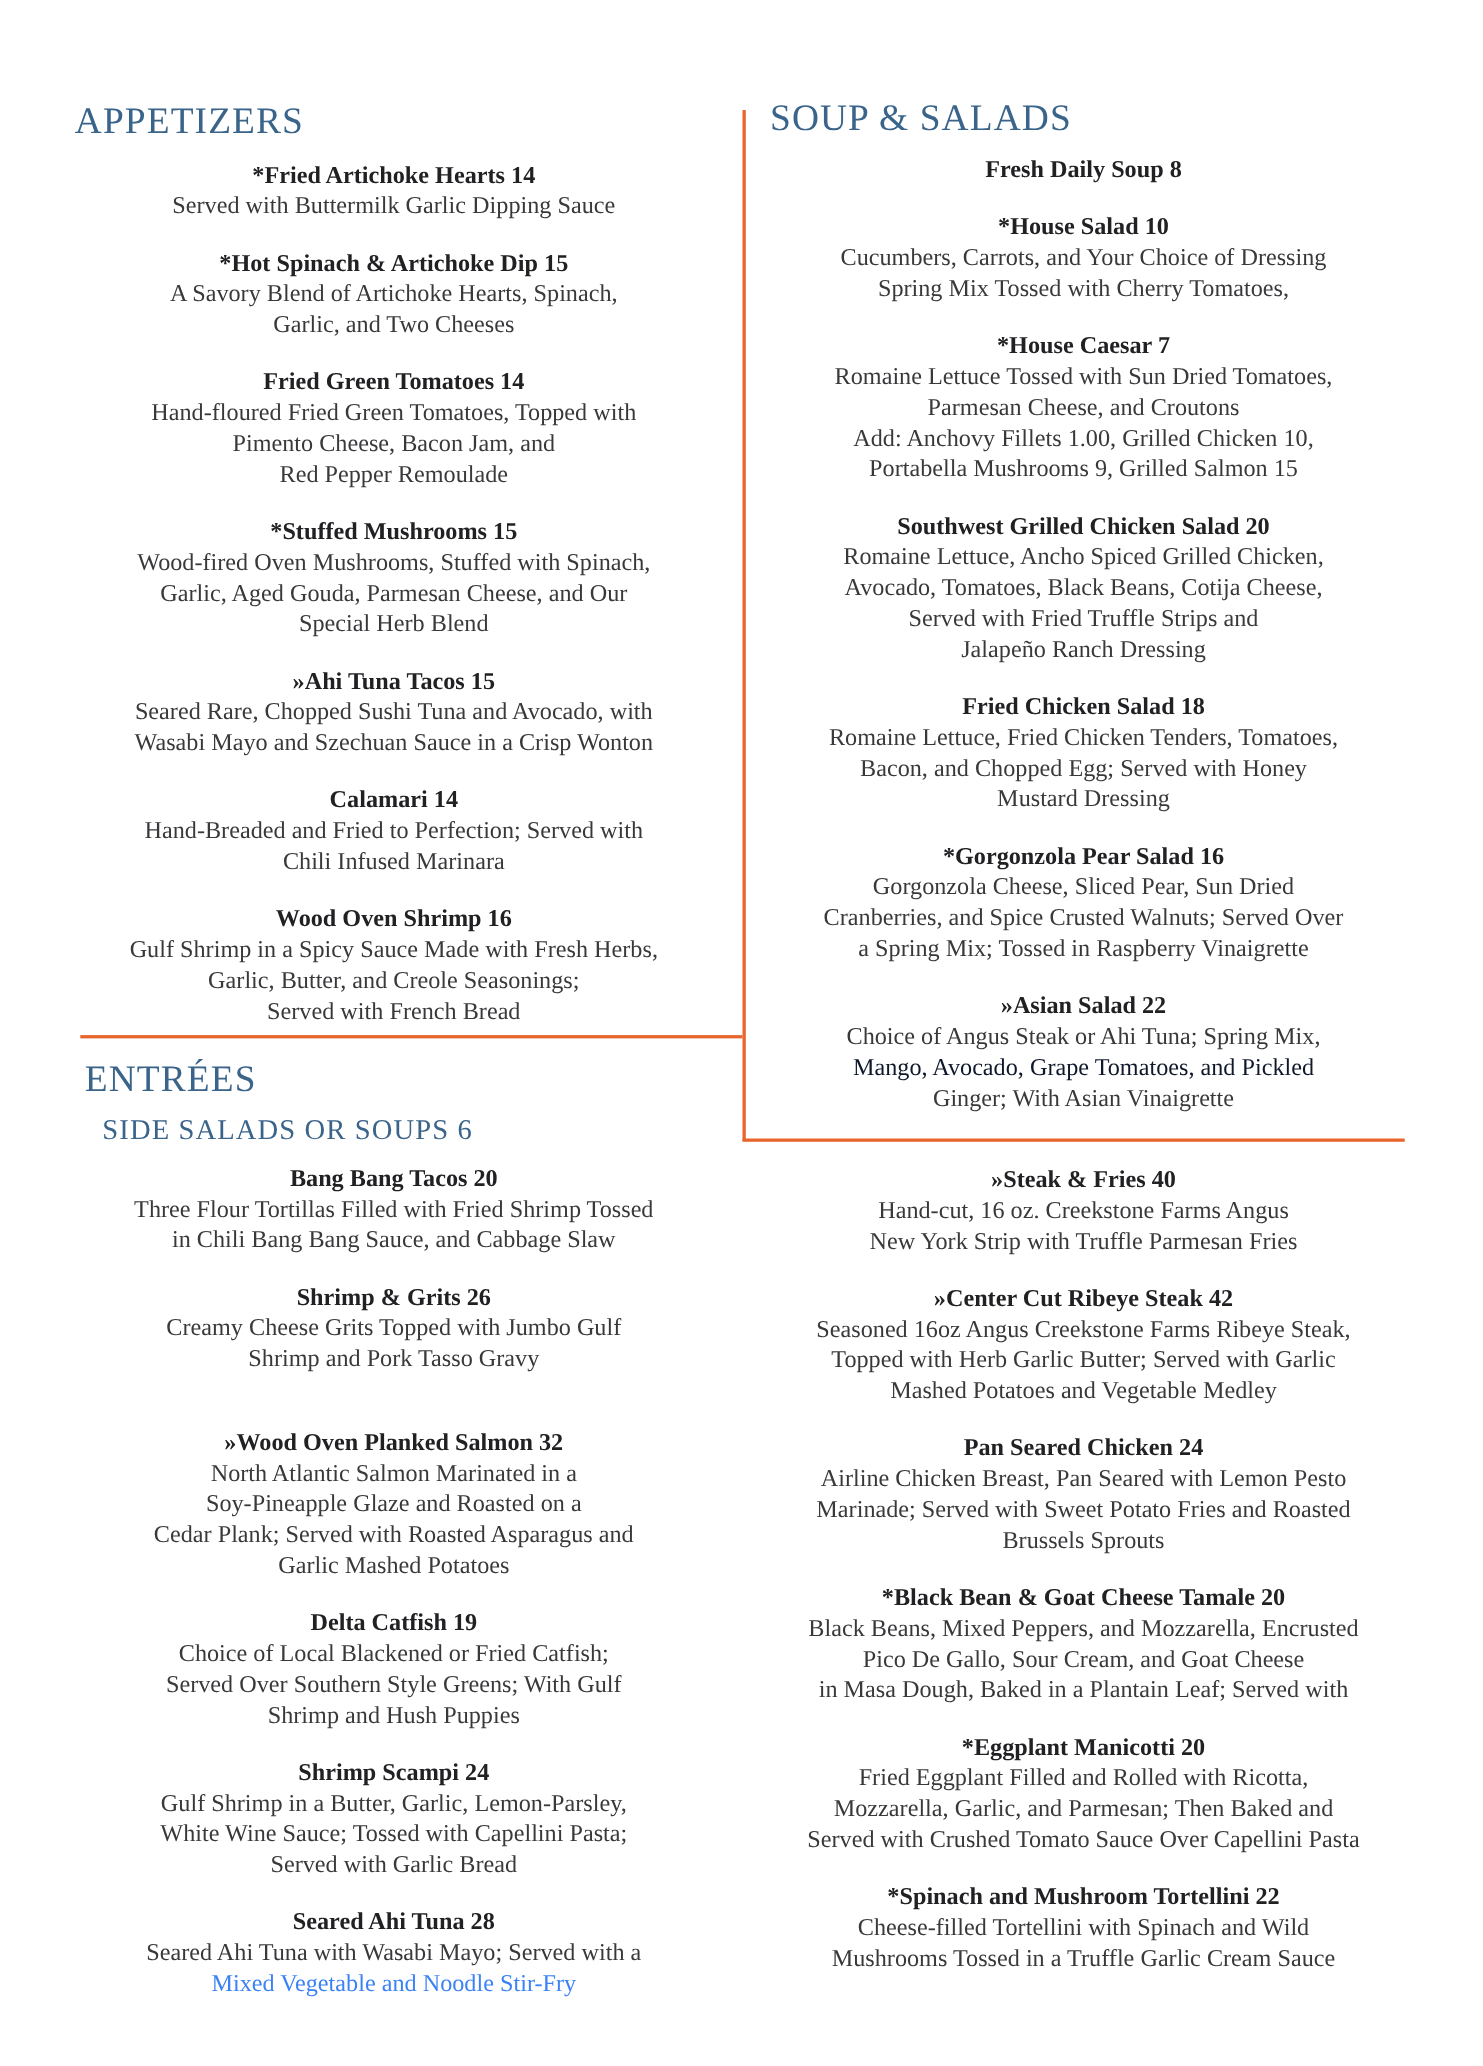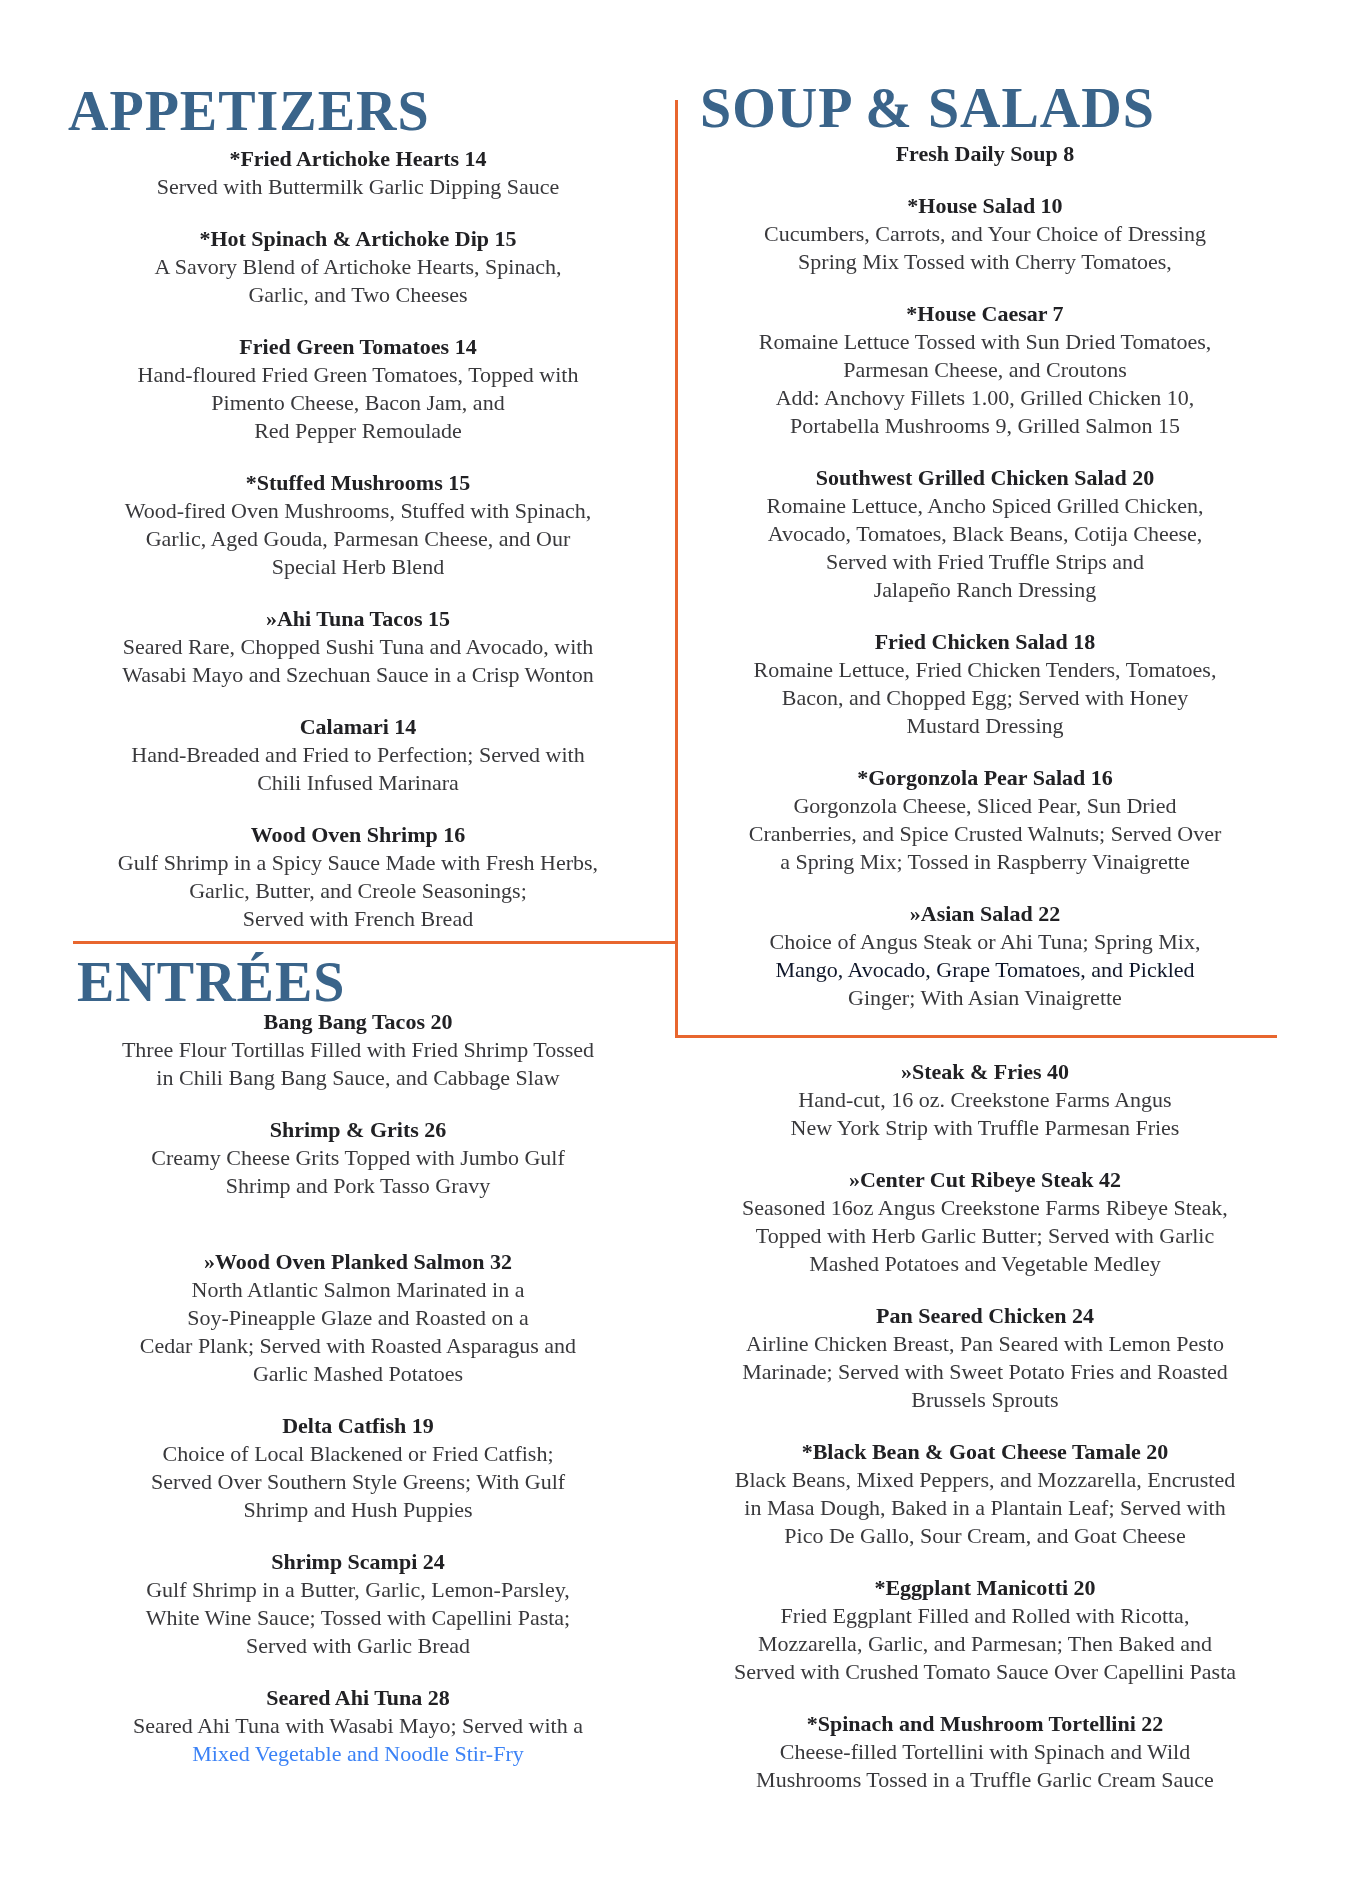--- a/index.html
+++ b/index.html
@@ -6,23 +6,23 @@
   body {
     width: 1348px;
     height: 1878px;
     position: relative;
     background: #ffffff;
     font-family: "Liberation Serif", "DejaVu Serif", serif;
     overflow: hidden;
   }
   .section { position: absolute; }
   .section-heading {
-    font-size: 56px;
+    font-size: 34px;
     line-height: 52px;
-    font-weight: 700;
+    font-weight: 400;
     color: var(--heading-blue, #3a648a);
     letter-spacing: 1px;
     white-space: nowrap;
   }
   #appetizers { left: 68px; top: 85px;  width: 580px; }
   #entrees    { left: 68px; top: 956px; width: 580px; }
   #soup-salads{ left: 700px; top: 82px; width: 570px; }
   #entrees-continued { left: 700px; top: 1058px; width: 570px; }
 
   #appetizers .section-heading { margin-bottom: 8px; }
@@ -107,20 +107,21 @@
         <div class="item-title" style="color: rgb(33, 33, 36);">Wood Oven Shrimp 16</div>
         <div class="item-line" style="color: rgb(57, 57, 60);">Gulf Shrimp in a Spicy Sauce Made with Fresh Herbs,</div>
         <div class="item-line" style="color: rgb(57, 57, 60);">Garlic, Butter, and Creole Seasonings;</div>
         <div class="item-line" style="color: rgb(57, 57, 60);">Served with French Bread</div>
       </div>
     </div>
 </div>
 
 <div class="section" id="entrees">
   <div class="section-heading">ENTRÉES</div>
+  <div class="section-subheading">SIDE SALADS OR SOUPS 6</div>
   <div class="items" id="entrees-items">
       <div class="menu-item">
         <div class="item-title" style="color: rgb(33, 33, 36);">Bang Bang Tacos 20</div>
         <div class="item-line" style="color: rgb(57, 57, 60);">Three Flour Tortillas Filled with Fried Shrimp Tossed</div>
         <div class="item-line" style="color: rgb(57, 57, 60);">in Chili Bang Bang Sauce, and Cabbage Slaw</div>
       </div>
       <div class="menu-item">
         <div class="item-title" style="color: rgb(33, 33, 36);">Shrimp &amp; Grits 26</div>
         <div class="item-line" style="color: rgb(57, 57, 60);">Creamy Cheese Grits Topped with Jumbo Gulf</div>
         <div class="item-line" style="color: rgb(57, 57, 60);">Shrimp and Pork Tasso Gravy</div>
@@ -213,22 +214,22 @@
       </div>
       <div class="menu-item">
         <div class="item-title" style="color: rgb(33, 33, 36);">Pan Seared Chicken 24</div>
         <div class="item-line" style="color: rgb(57, 57, 60);">Airline Chicken Breast, Pan Seared with Lemon Pesto</div>
         <div class="item-line" style="color: rgb(57, 57, 60);">Marinade; Served with Sweet Potato Fries and Roasted</div>
         <div class="item-line" style="color: rgb(57, 57, 60);">Brussels Sprouts</div>
       </div>
       <div class="menu-item">
         <div class="item-title" style="color: rgb(33, 33, 36);">*Black Bean &amp; Goat Cheese Tamale 20</div>
         <div class="item-line" style="color: rgb(57, 57, 60);">Black Beans, Mixed Peppers, and Mozzarella, Encrusted</div>
+        <div class="item-line" style="color: rgb(57, 57, 60);">Pico De Gallo, Sour Cream, and Goat Cheese</div>
         <div class="item-line" style="color: rgb(57, 57, 60);">in Masa Dough, Baked in a Plantain Leaf; Served with</div>
-        <div class="item-line" style="color: rgb(57, 57, 60);">Pico De Gallo, Sour Cream, and Goat Cheese</div>
       </div>
       <div class="menu-item">
         <div class="item-title" style="color: rgb(33, 33, 36);">*Eggplant Manicotti 20</div>
         <div class="item-line" style="color: rgb(57, 57, 60);">Fried Eggplant Filled and Rolled with Ricotta,</div>
         <div class="item-line" style="color: rgb(57, 57, 60);">Mozzarella, Garlic, and Parmesan; Then Baked and</div>
         <div class="item-line" style="color: rgb(57, 57, 60);">Served with Crushed Tomato Sauce Over Capellini Pasta</div>
       </div>
       <div class="menu-item">
         <div class="item-title" style="color: rgb(33, 33, 36);">*Spinach and Mushroom Tortellini 22</div>
         <div class="item-line" style="color: rgb(57, 57, 60);">Cheese-filled Tortellini with Spinach and Wild</div>

